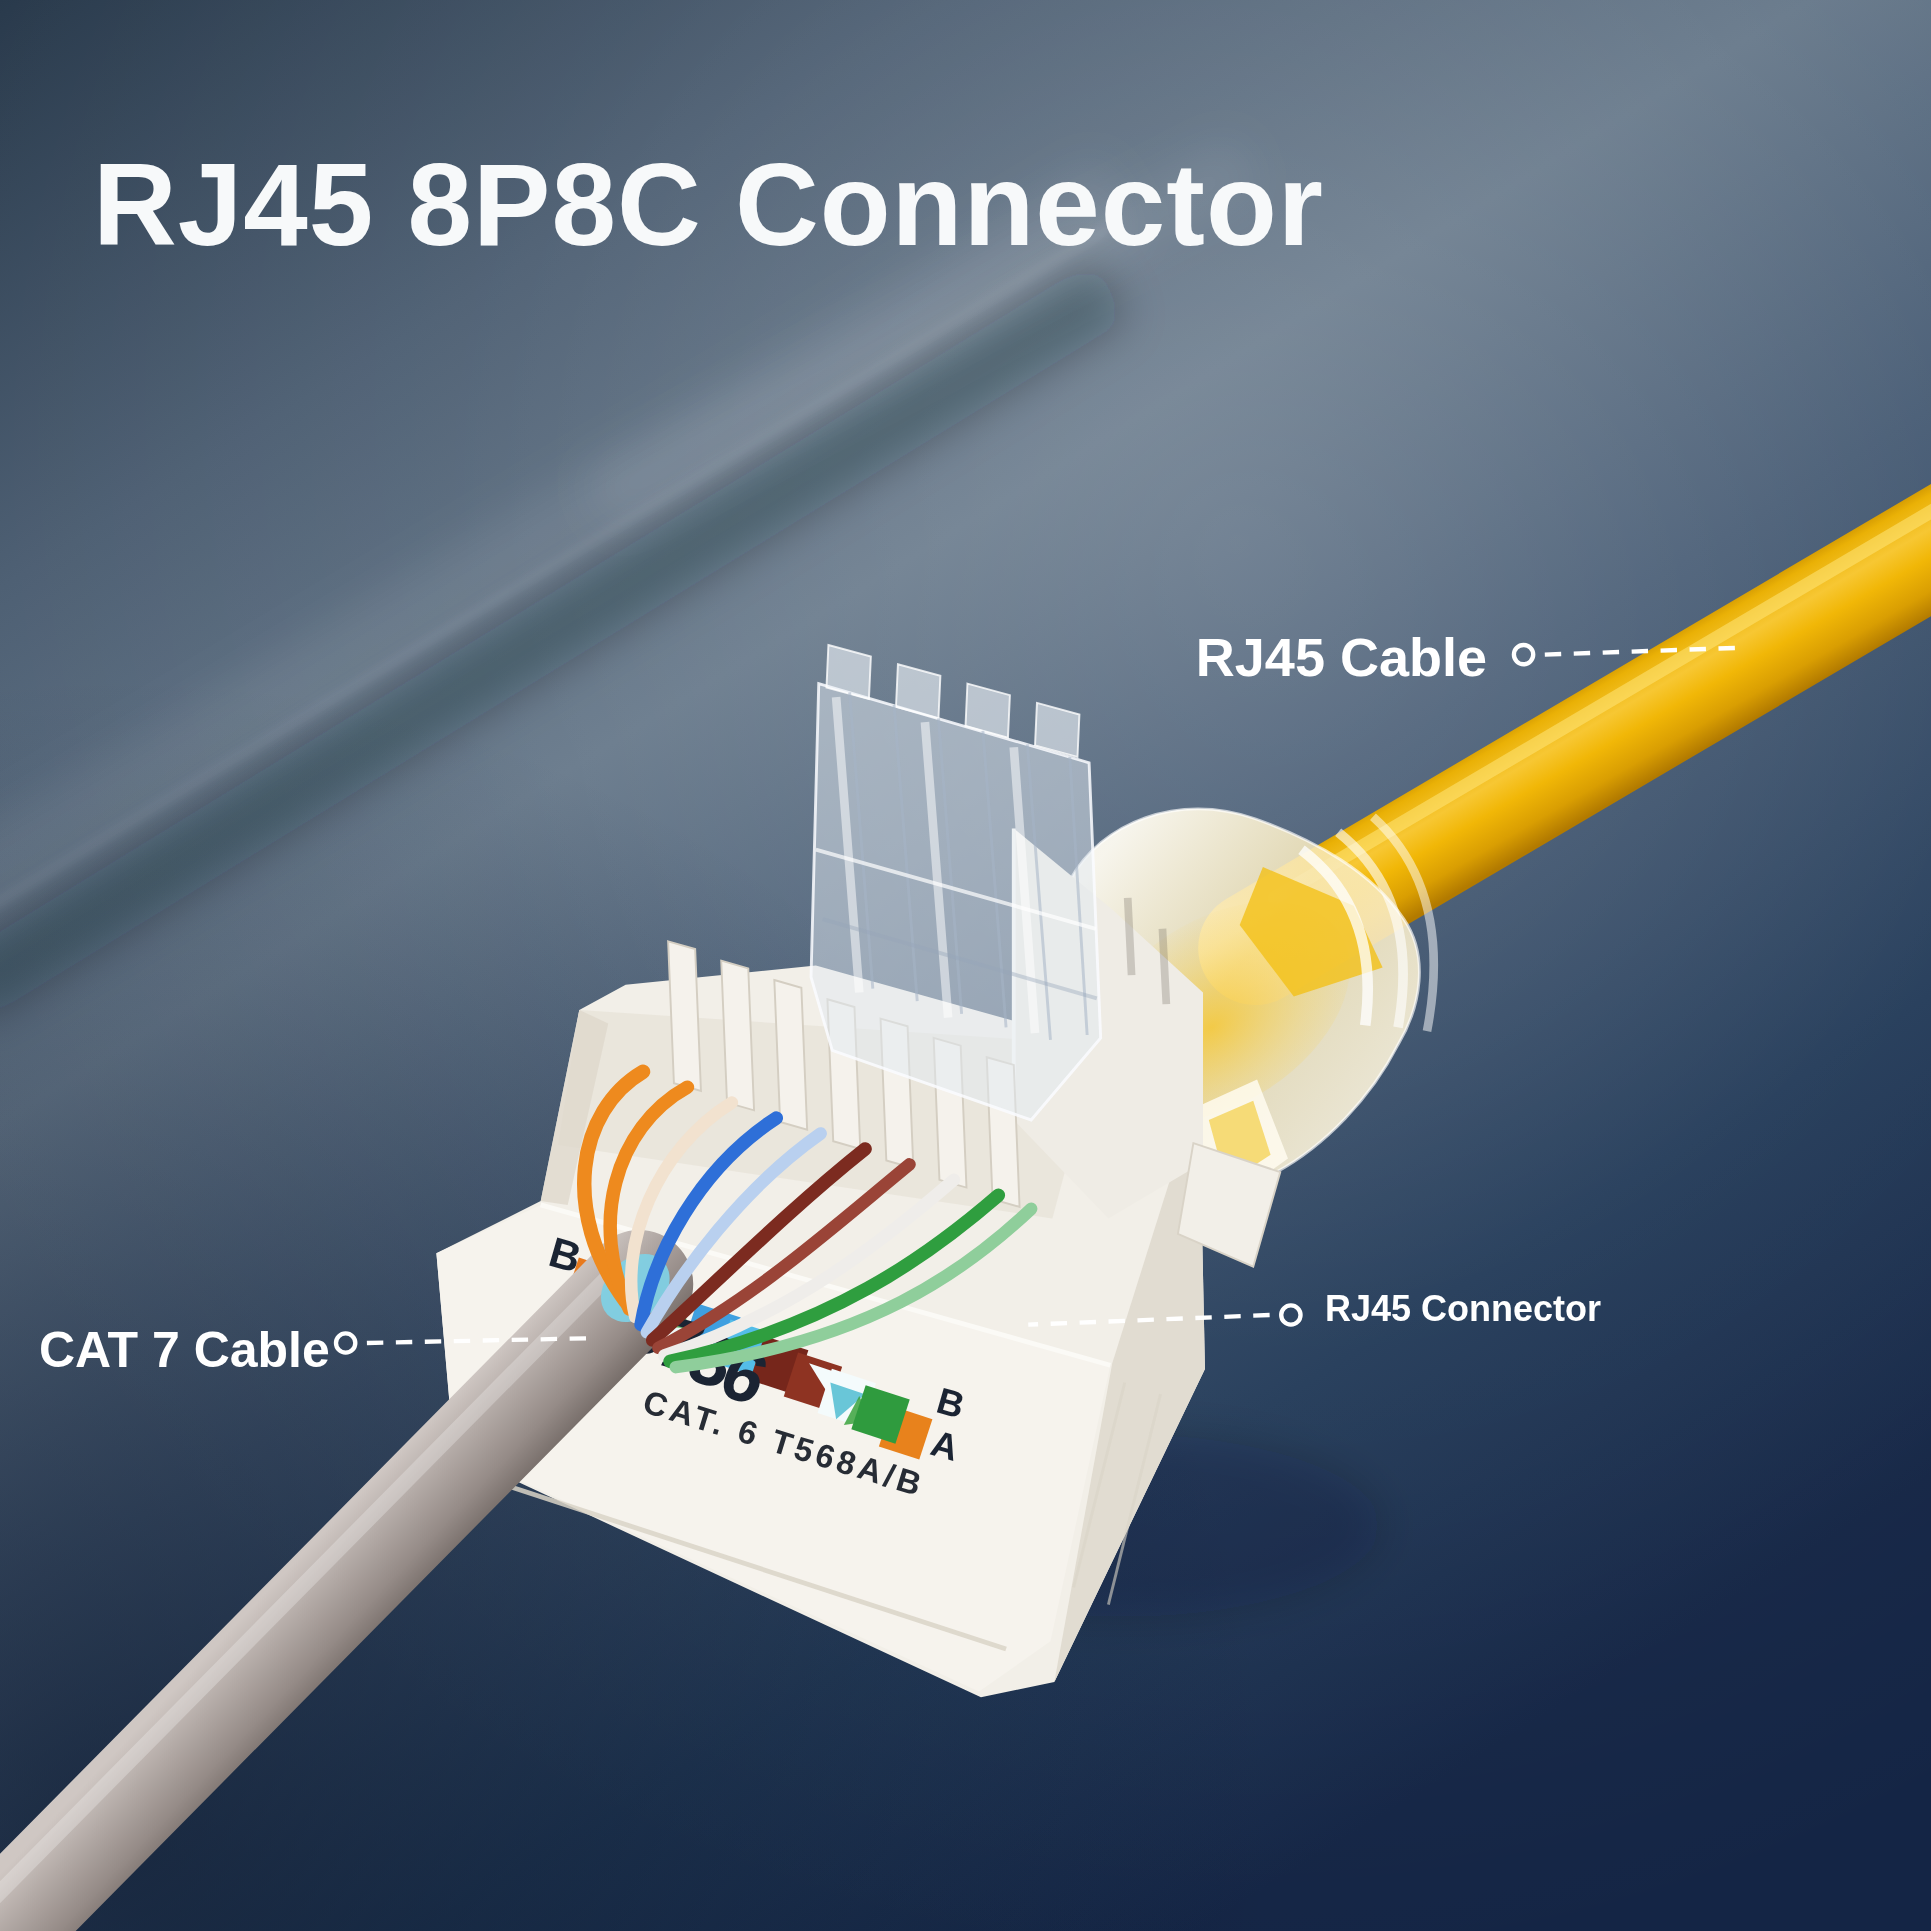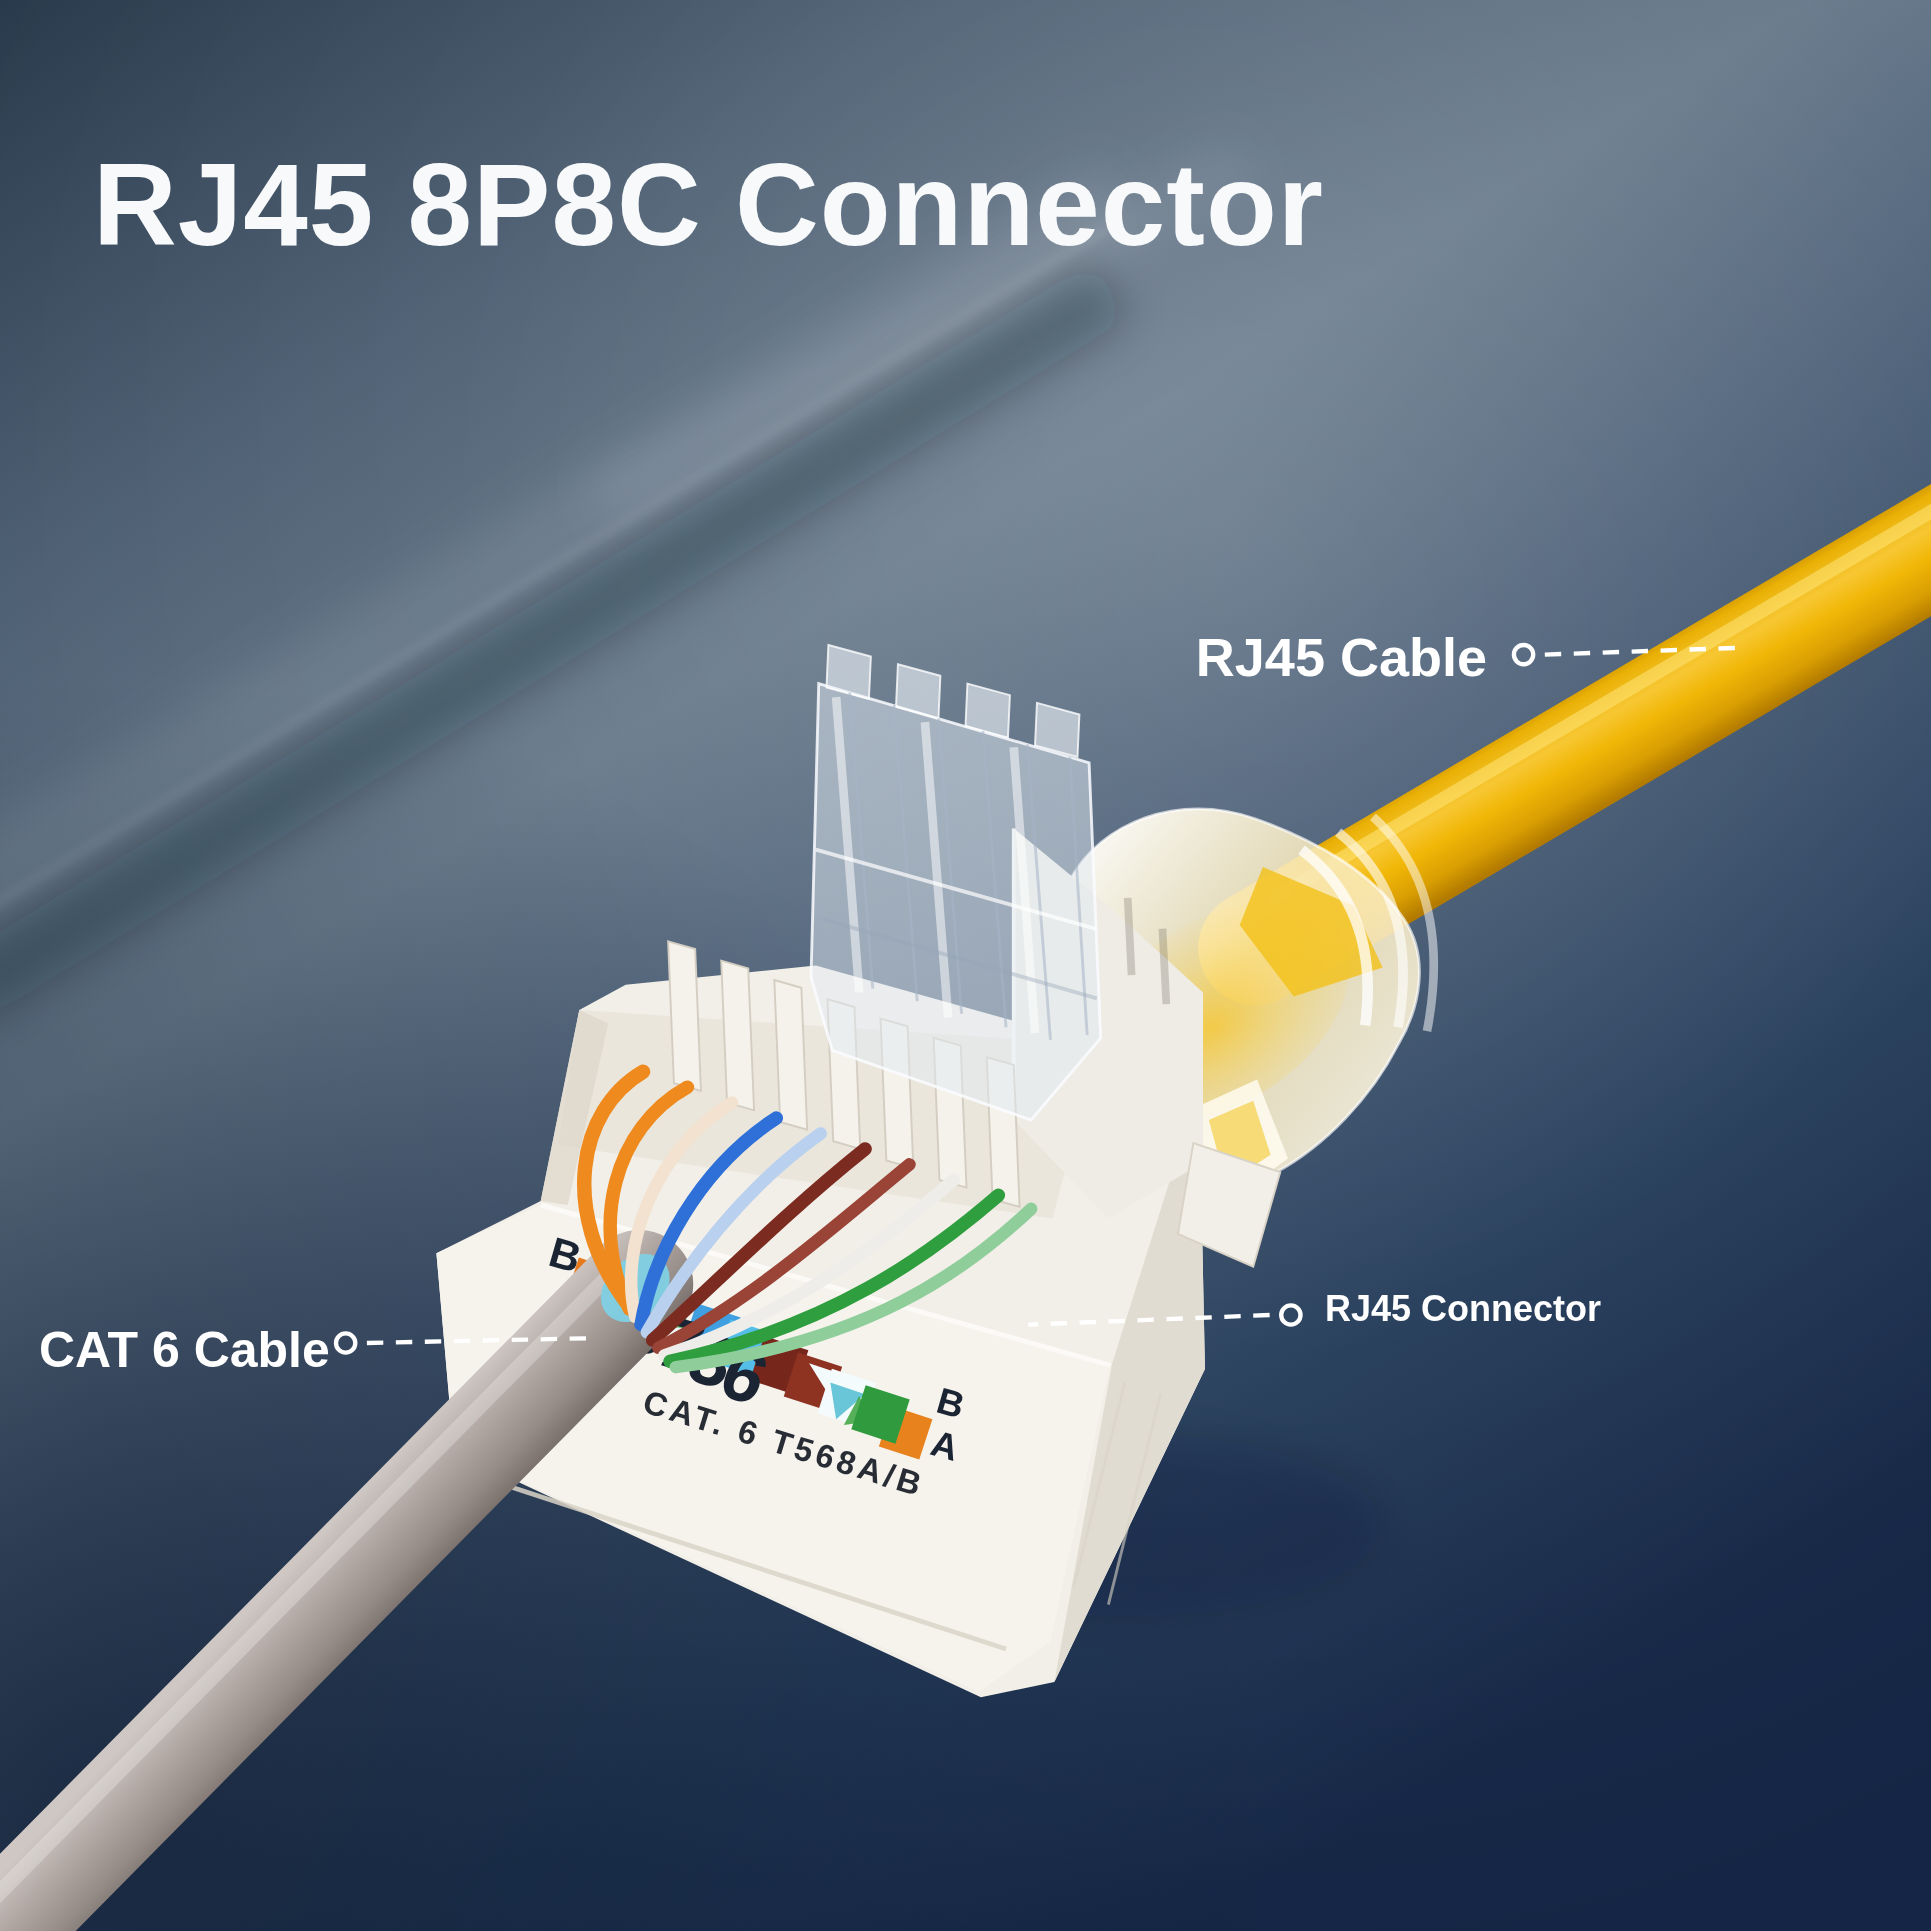--- a/index.html
+++ b/index.html
@@ -187,16 +187,16 @@
       <line x1="1600" y1="678" x2="1800" y2="671" stroke-width="4.5" stroke-dasharray="17 13"></line>
       <circle cx="358" cy="1391" r="10" stroke-width="4.5"></circle>
       <line x1="380" y1="1391" x2="614" y2="1386" stroke-width="4.5" stroke-dasharray="17 13"></line>
       <circle cx="1337" cy="1362" r="10" stroke-width="4.5"></circle>
       <line x1="1315" y1="1362" x2="1065" y2="1372" stroke-width="4.5" stroke-dasharray="17 13"></line>
     </g>
   </svg>
 
   <h1 class="page-title">RJ45 8P8C Connector</h1>
   <div class="callout co-rj45-cable">RJ45 Cable</div>
-  <div class="callout co-cat6-cable">CAT 6 Cable</div>
+  <div class="callout co-cat6-cable">CAT 7 Cable</div>
   <div class="callout co-rj45-connector">RJ45 Connector</div>
 </div>
 
 
 </body></html>

